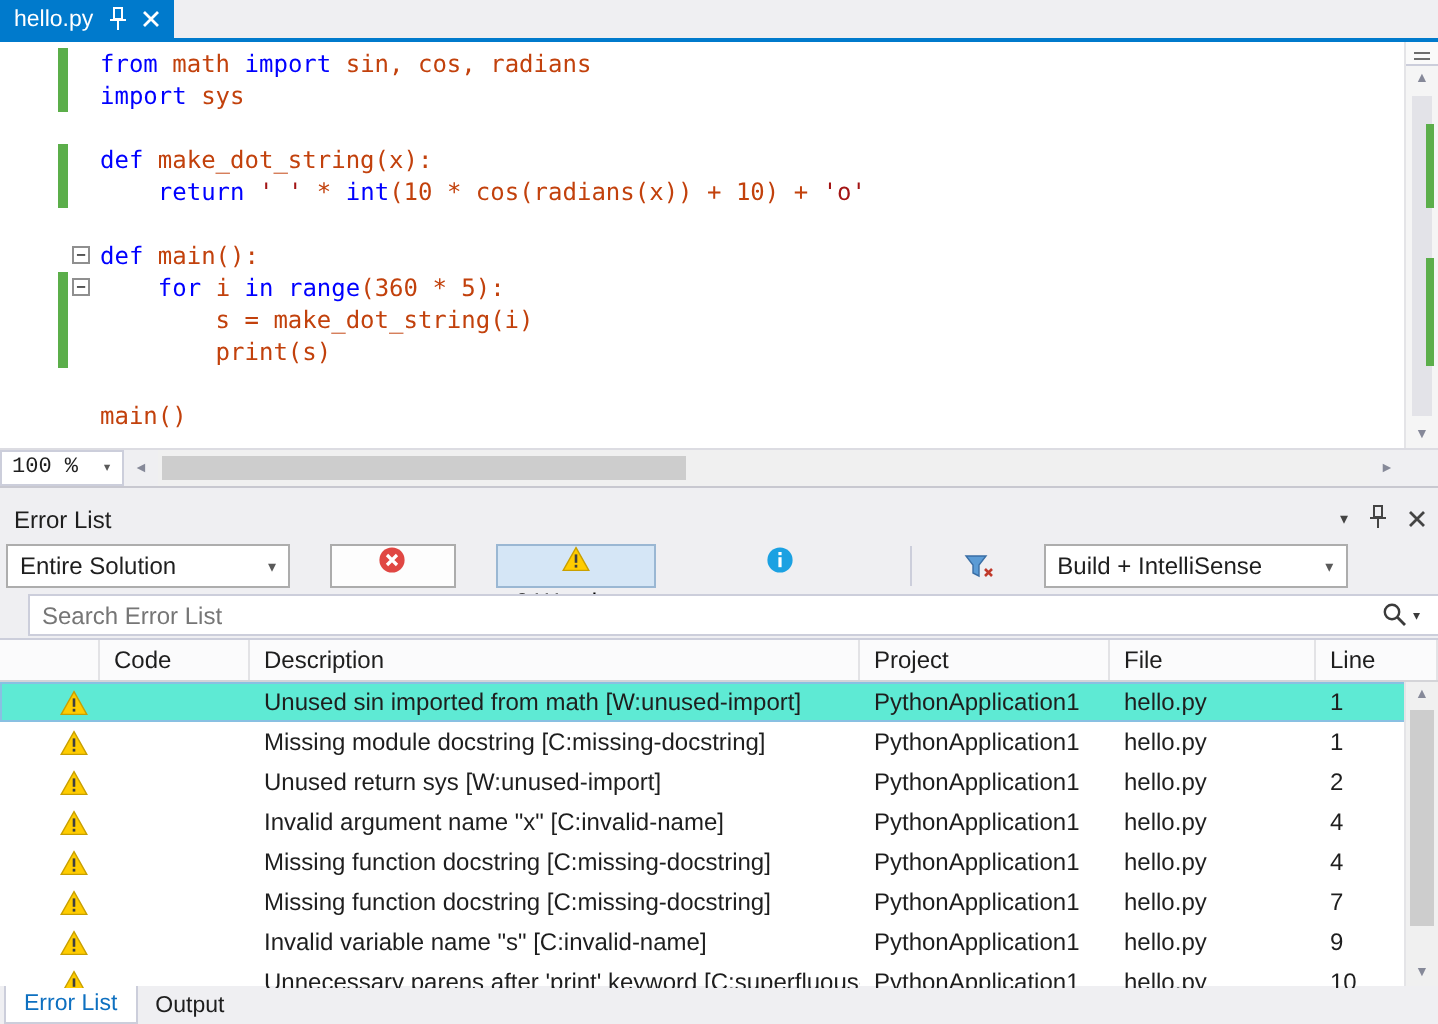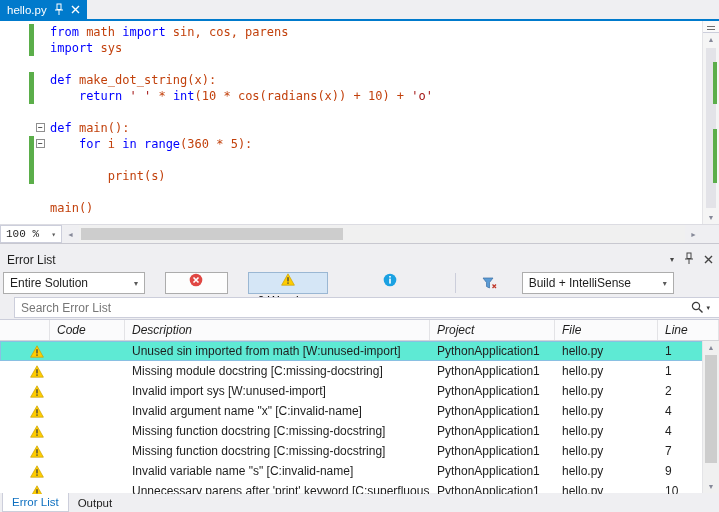--- a/index.html
+++ b/index.html
@@ -77,21 +77,21 @@
   .tb-icon-btn { width:24px; height:22px; background:transparent; border:0; display:flex; align-items:center; justify-content:center; }
 
   .search-row { height:23px; position:relative; padding:1px 14px;text-decoration:underline; }
   .search-row input { width:715px; height:21px; border:1px solid #cccedb; padding:0 28px 0 6px;
                       font-family:"Liberation Sans", sans-serif; font-size:12px; color:#1e1e1e; }
   .search-row input::placeholder { color:#767676; }
   .search-icons { position:absolute; right:9px; top:5px; display:flex; align-items:center; gap:2px; color:#3b3b3b; }
   .search-icons .sm-caret { font-size:7px; color:#3b3b3b; }
 
   .grid { height:174px; background:#fff; border-top:1px solid #cccedb; position:relative; }
-  .grid-header { height:21px; display:flex; background:#fbfbfc; border-bottom:1px solid #d4d4d8;font-style:italic; }
+  .grid-header { height:21px; display:flex; background:#fbfbfc; border-bottom:1px solid #d4d4d8; }
   .grid-header .cell { border-right:1px solid #e3e3e6; line-height:20px; }
   .cell { flex:none; padding-left:7px; overflow:hidden; white-space:nowrap; }
   .c-icon { width:50px; padding:0 0 0 30px; display:flex; align-items:center; }
   .c-code { width:75px; }
   .c-desc { width:305px; }
   .c-proj { width:125px; }
   .c-file { width:103px; }
   .c-line { width:61px; }
   .grid-rows { height:153px; overflow:hidden; }
   .erow { height:20px; display:flex; line-height:20px; }
@@ -123,29 +123,29 @@
       <span class="tab-ico">
         <svg width="9" height="9">
             <path d="M1 1 L8 8 M8 1 L1 8" stroke="#fff" stroke-width="1.4"></path>
           </svg>
       </span>
     </div>
   </div>
 
   <div class="editor">
     <div id="code-lines">
-        <div class="code-line"><div class="gutter"><div class="change-bar"></div></div><div class="line-text"><span class="tok-kw">from</span><span class="tok-pl"> math </span><span class="tok-kw">import</span><span class="tok-pl"> sin, cos, parens</span></div></div>
+        <div class="code-line"><div class="gutter"><div class="change-bar"></div></div><div class="line-text"><span class="tok-kw">from</span><span class="tok-pl"> math </span><span class="tok-kw">import</span><span class="tok-pl"> sin, cos, radians</span></div></div>
         <div class="code-line"><div class="gutter"><div class="change-bar"></div></div><div class="line-text"><span class="tok-kw">import</span><span class="tok-pl"> sys</span></div></div>
         <div class="code-line"><div class="gutter"></div><div class="line-text"></div></div>
         <div class="code-line"><div class="gutter"><div class="change-bar"></div></div><div class="line-text"><span class="tok-kw">def</span><span class="tok-pl"> make_dot_string(x):</span></div></div>
         <div class="code-line"><div class="gutter"><div class="change-bar"></div></div><div class="line-text"><span class="tok-pl">    </span><span class="tok-kw">return</span><span class="tok-pl"> </span><span class="tok-str">' '</span><span class="tok-pl"> * </span><span class="tok-kw">int</span><span class="tok-pl">(10 * cos(radians(x)) + 10) + </span><span class="tok-str">'o'</span></div></div>
         <div class="code-line"><div class="gutter"></div><div class="line-text"></div></div>
         <div class="code-line"><div class="gutter"><div class="fold-box">−</div></div><div class="line-text"><span class="tok-kw">def</span><span class="tok-pl"> main():</span></div></div>
         <div class="code-line"><div class="gutter"><div class="change-bar"></div><div class="fold-box">−</div></div><div class="line-text"><span class="tok-pl">    </span><span class="tok-kw">for</span><span class="tok-pl"> i </span><span class="tok-kw">in</span><span class="tok-pl"> </span><span class="tok-kw">range</span><span class="tok-pl">(360 * 5):</span></div></div>
-        <div class="code-line"><div class="gutter"><div class="change-bar"></div></div></div>
+        <div class="code-line"><div class="gutter"><div class="change-bar"></div></div><div class="line-text"><span class="tok-pl">        s = make_dot_string(i)</span></div></div>
         <div class="code-line"><div class="gutter"><div class="change-bar"></div></div><div class="line-text"><span class="tok-pl">        print(s)</span></div></div>
         <div class="code-line"><div class="gutter"></div><div class="line-text"></div></div>
         <div class="code-line"><div class="gutter"></div><div class="line-text"><span class="tok-pl">main()</span></div></div>
       </div>
   </div>
 
   <div class="v-scroll">
     <div class="split-grip"></div>
     <div class="sb-btn">▲</div>
     <div class="v-track">
@@ -290,21 +290,21 @@
           </div>
           <div class="erow">
             <div class="cell c-icon">
               <svg width="14" height="13" viewBox="0 0 14 13">
                 <path d="M7 0.8 L13.4 12.2 L0.6 12.2 Z" fill="#ffcc00" stroke="#c9a000" stroke-width="0.7"></path>
                 <rect x="6.35" y="4.2" width="1.3" height="4.2" fill="#3f3f3f"></rect>
                 <rect x="6.35" y="9.4" width="1.3" height="1.4" fill="#3f3f3f"></rect>
               </svg>
             </div>
             <div class="cell c-code"></div>
-            <div class="cell c-desc">Invalid import sys [W:unused-import]</div>
+            <div class="cell c-desc">Unused return sys [W:unused-import]</div>
             <div class="cell c-proj">PythonApplication1</div>
             <div class="cell c-file">hello.py</div>
             <div class="cell c-line">2</div>
           </div>
           <div class="erow">
             <div class="cell c-icon">
               <svg width="14" height="13" viewBox="0 0 14 13">
                 <path d="M7 0.8 L13.4 12.2 L0.6 12.2 Z" fill="#ffcc00" stroke="#c9a000" stroke-width="0.7"></path>
                 <rect x="6.35" y="4.2" width="1.3" height="4.2" fill="#3f3f3f"></rect>
                 <rect x="6.35" y="9.4" width="1.3" height="1.4" fill="#3f3f3f"></rect>

